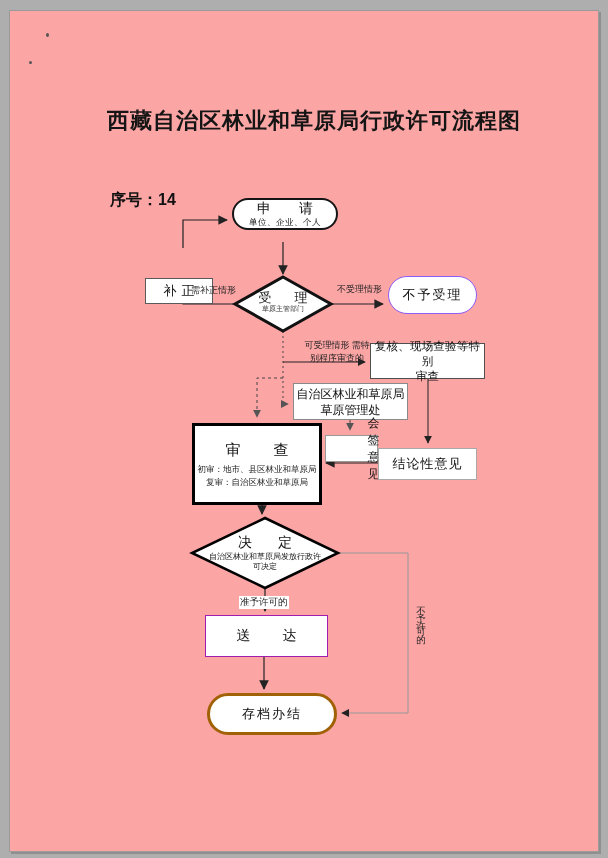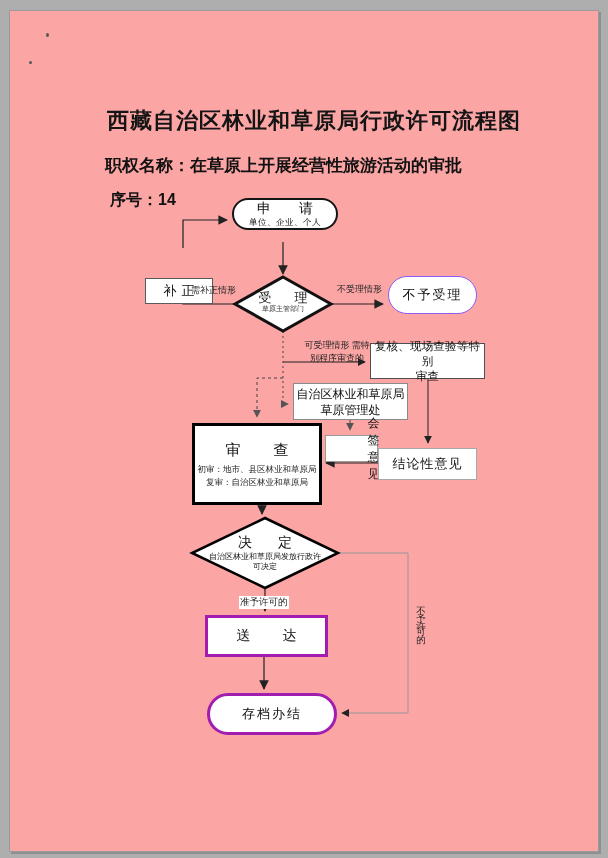--- a/index.html
+++ b/index.html
@@ -58,42 +58,41 @@
   .box-review{left:192px;top:423px;width:130px;height:82px;border:3px solid #000;}
   .box-review .t{font-size:15px;letter-spacing:9px;text-indent:9px;line-height:20px;margin-bottom:3px;}
   .box-review .l{font-size:8.5px;line-height:13px;color:#222;}
 
   .box-countersign{left:325px;top:435px;width:53px;height:27px;border:1px solid #999;padding-left:44px;}
   .box-countersign .t{font-size:12px;}
 
   .box-conclusion{left:378px;top:448px;width:99px;height:32px;border:1px solid #a8a8a8;}
   .box-conclusion .t{font-size:13px;letter-spacing:1px;}
 
-  .box-delivery{left:205px;top:615px;width:123px;height:42px;border:3px solid #a21caf;}
+  .box-delivery{left:205px;top:615px;width:123px;height:42px;border:1px solid #a21caf;}
   .box-delivery .t{font-size:14px;letter-spacing:9px;text-indent:9px;}
 
-  .oval-archive{left:207px;top:693px;width:130px;height:42px;border:3px solid #a21caf;border-radius:21px;}
+  .oval-archive{left:207px;top:693px;width:130px;height:42px;border:3px solid #a16207;border-radius:21px;}
   .oval-archive .t{font-size:13px;letter-spacing:2px;}
 
   .lbl-s{font-size:9px;white-space:nowrap;}
   .lbl-vertical{
     writing-mode:vertical-rl;letter-spacing:7px;font-size:9.5px;
     white-space:nowrap;color:#222;
   }
 </style>
 </head>
 <body>
 
 <div class="page">
 
   <div class="speck" style="left:36px;top:22px;width:3px;height:4px;"></div>
   <div class="speck" style="left:19px;top:50px;width:3px;height:3px;"></div>
 
   <div class="abs txt doc-title">西藏自治区林业和草原局行政许可流程图</div>
-  <div class="abs txt doc-sub">职权名称：在草原上开展经营性旅游活动的审批</div>
   <div class="abs txt doc-serial">序号：14</div>
 </div>
 
 <svg class="connectors" width="608" height="858" viewBox="0 0 608 858">
   <defs>
     <marker id="arrB" viewBox="0 0 10 10" refX="9" refY="5" markerWidth="8" markerHeight="8" orient="auto-start-reverse">
       <path d="M0,0 L10,5 L0,10 z" fill="#222"></path>
     </marker>
     <marker id="arrG" viewBox="0 0 10 10" refX="9" refY="5" markerWidth="8" markerHeight="8" orient="auto-start-reverse">
       <path d="M0,0 L10,5 L0,10 z" fill="#555"></path>

